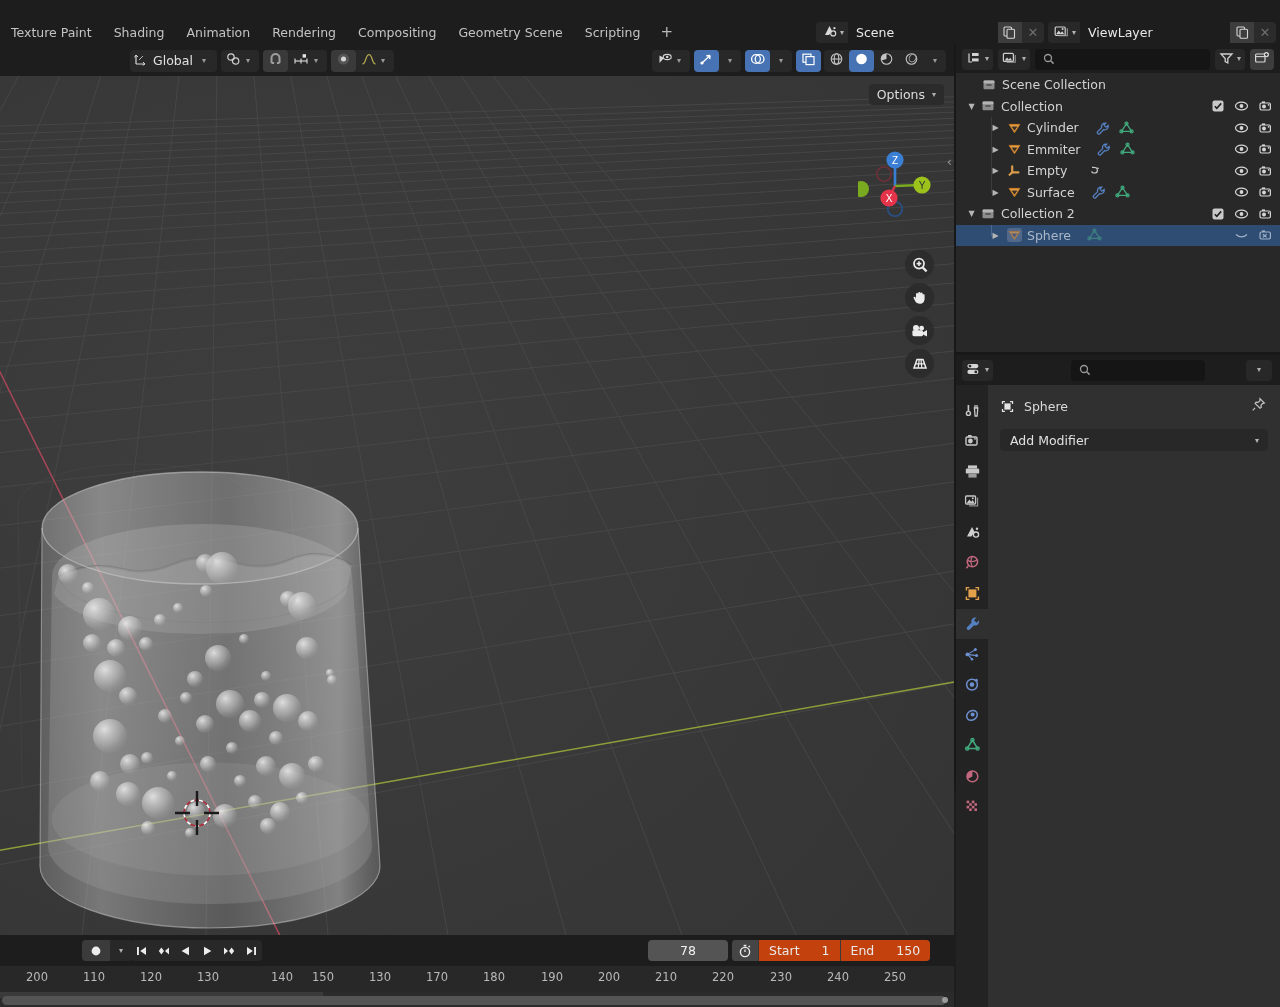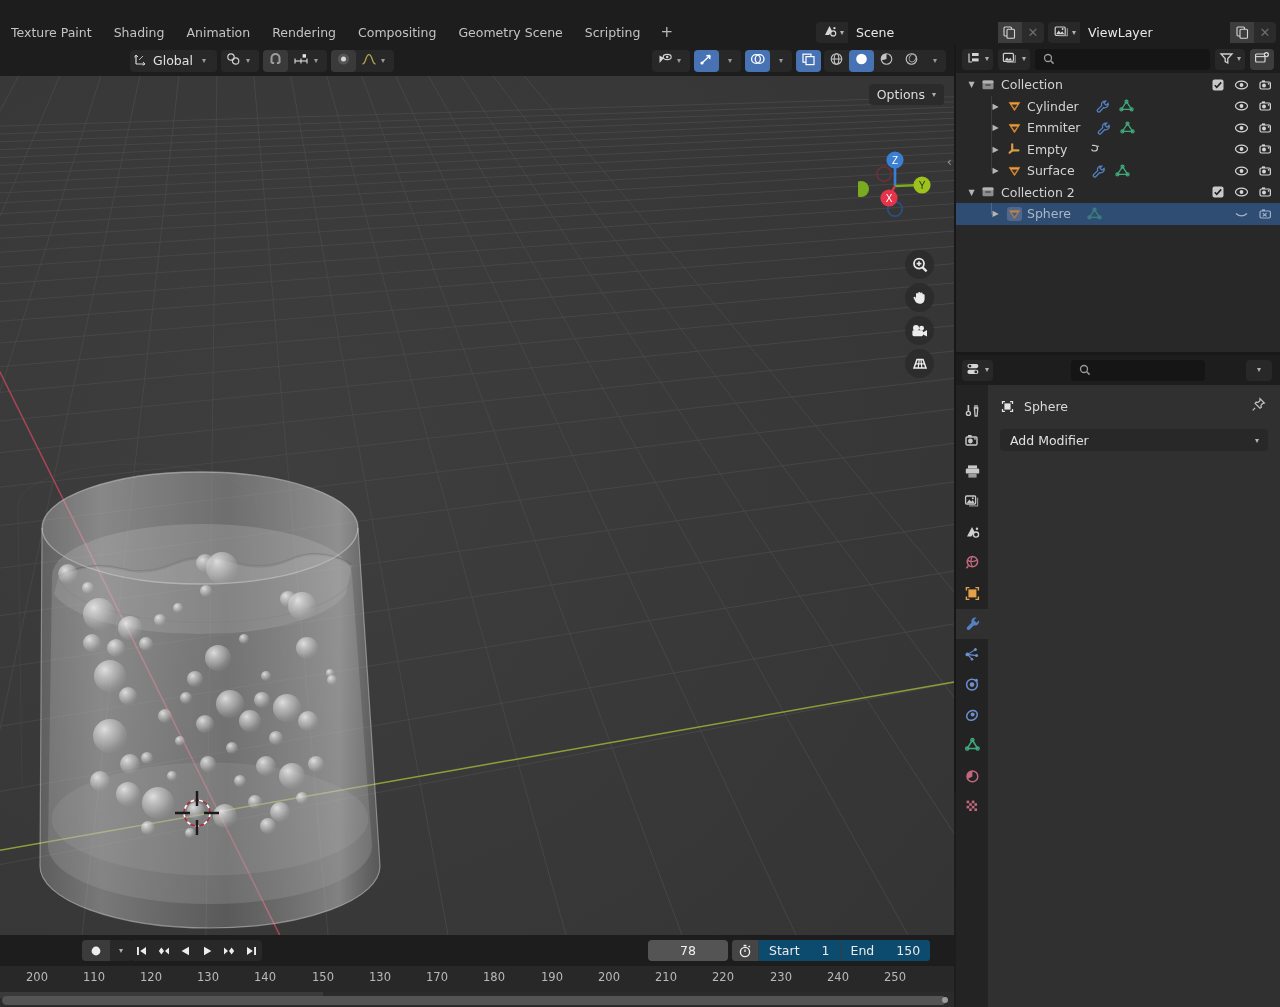--- a/index.html
+++ b/index.html
@@ -203,21 +203,21 @@
     font-size:12.5px; color:#f0f0f0;
   }
   .range-grp{
     position:absolute; left:732px; display:flex; align-items:center;
     height:21px; background:#404040; border-radius:4px; overflow:hidden;
   }
   .range-ico{ width:26px; height:21px; display:flex; align-items:center;
     justify-content:center; background:#454545; }
   .range-cell{
     height:21px; display:flex; align-items:center; gap:22px; padding:0 10px;
-    font-size:12.5px; color:#eaeaea; background:#0c4a6e;
+    font-size:12.5px; color:#eaeaea; background:#c2410c;
     border-left:1px solid #3a3a3a;
   }
   .tl-ruler{
     position:absolute; left:0; top:31px; width:954px; height:26px;
     background:#282828;
   }
   .tick{ position:absolute; top:4px; font-size:11.5px; color:#b9b9b9;
     transform:translateX(-50%); }
   .tl-strip{
     position:absolute; left:0; top:57px; width:954px; height:15px;
@@ -747,20 +747,30 @@
               <path d="M1.6 5.6 h9.4" stroke="#d6d6d6" stroke-width="1.1"></path>
               <circle cx="12.4" cy="3.6" r="2.6" fill="#d6d6d6"></circle>
               <path d="M12.4 2.2 v2.8 M11 3.6 h2.8" stroke="#3d3d3d" stroke-width="1.1"></path>
             </svg>
         </span>
       </div>
     </div>
 
     <div class="ol-rows">
 
+      <div class="ol-row" style="padding-left:26px">
+        <span style="display:flex">
+          <svg width="15" height="14" viewBox="0 0 15 14">
+              <rect x="1.5" y="2.6" width="11" height="8.6" rx="1.3" fill="#8d8d8d"></rect>
+              <rect x="1.5" y="2.6" width="11" height="2.6" rx="1.3" fill="#b4b4b4"></rect>
+              <rect x="4.4" y="6.4" width="5.2" height="1.2" fill="#3a3a3a"></rect>
+            </svg>
+        </span>
+        <span class="ol-name">Scene Collection</span>
+      </div>
 
       <div class="ol-row" style="padding-left:26px">
         <span class="disc" style="margin-left:-16px">▼</span>
         <span style="display:flex;margin-left:4px">
           <svg width="15" height="14" viewBox="0 0 15 14">
               <rect x="1.5" y="2.6" width="11" height="8.6" rx="1.3" fill="#8d8d8d"></rect>
               <rect x="1.5" y="2.6" width="11" height="2.6" rx="1.3" fill="#b4b4b4"></rect>
               <rect x="4.4" y="6.4" width="5.2" height="1.2" fill="#3a3a3a"></rect>
             </svg>
         </span>
@@ -1257,21 +1267,21 @@
           <span>150</span>
         </div>
       </div>
     </div>
 
     <div class="tl-ruler">
       <span class="tick" style="left:37px">200</span>
       <span class="tick" style="left:94px">110</span>
       <span class="tick" style="left:151px">120</span>
       <span class="tick" style="left:208px">130</span>
-      <span class="tick" style="left:265px">140</span>
+      <span class="tick" style="left:282px">140</span>
       <span class="tick" style="left:323px">150</span>
       <span class="tick" style="left:380px">130</span>
       <span class="tick" style="left:437px">170</span>
       <span class="tick" style="left:494px">180</span>
       <span class="tick" style="left:552px">190</span>
       <span class="tick" style="left:609px">200</span>
       <span class="tick" style="left:666px">210</span>
       <span class="tick" style="left:723px">220</span>
       <span class="tick" style="left:781px">230</span>
       <span class="tick" style="left:838px">240</span>

